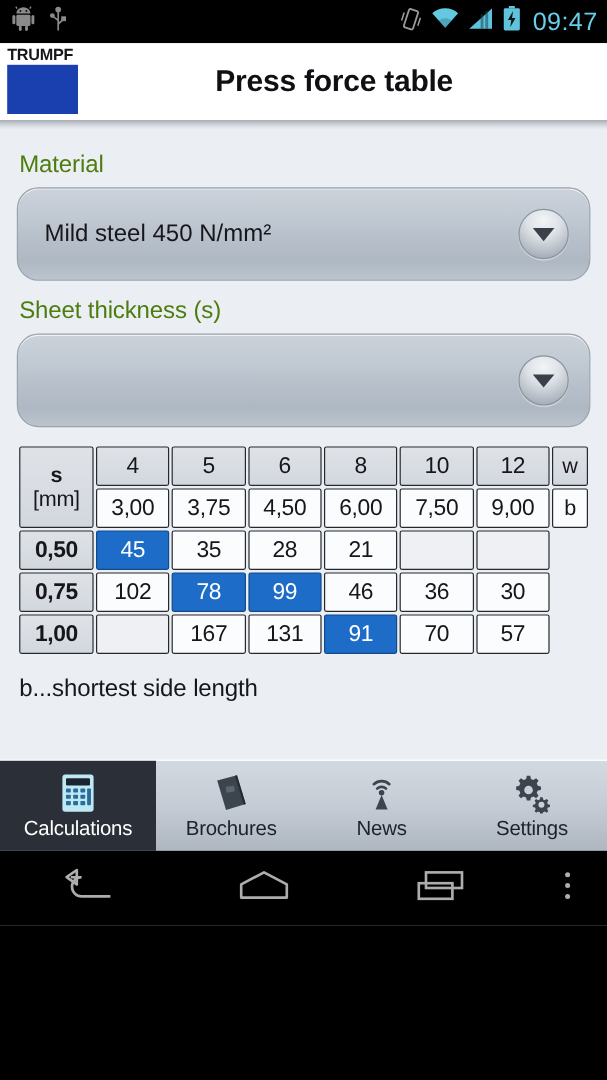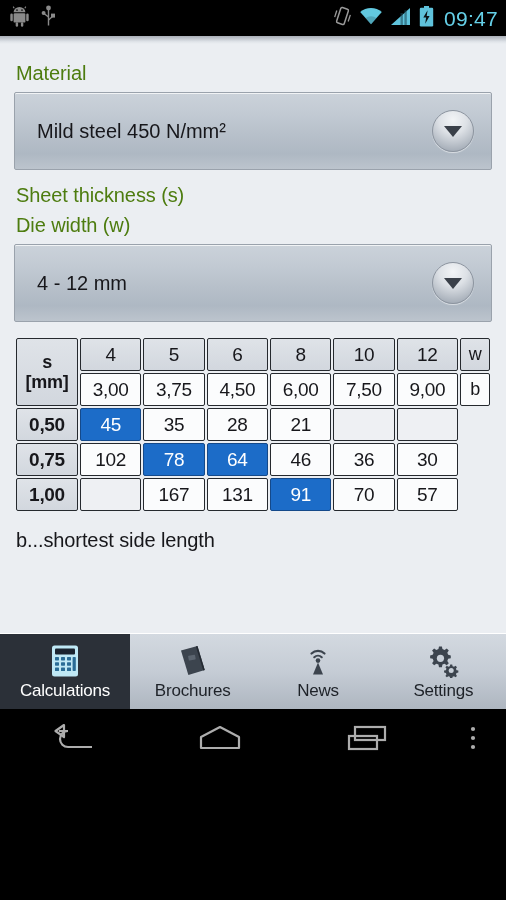--- a/index.html
+++ b/index.html
@@ -100,21 +100,21 @@
   .field-label {
     font-size: 20px;
     color: #4d7c0f;
     margin: 6px 0 7px 2px;
     letter-spacing: -0.1px;
   }
 
   .spinner {
     position: relative;
     height: 78px;
-    border-radius: 2px;
+    border-radius: 18px;
     border: 1px solid #9AA2AC;
     background: linear-gradient(to bottom,
         #CBD2DA 0%, #C2CAD3 28%, #B7C0CA 55%, #AEB8C3 80%, #BCC4CD 100%);
     box-shadow: inset 0 1px 0 rgba(255,255,255,0.72);
     display: flex;
     align-items: center;
     padding: 0 62px 0 22px;
     margin-bottom: 14px;
   }
   .spinner-value {
@@ -167,21 +167,21 @@
   }
   .ptable td.hdr {
     background: linear-gradient(to bottom, #DFE3E8 0%, #D2D7DE 100%);
   }
   .ptable td.corner {
     background: linear-gradient(to bottom, #DFE3E8 0%, #D2D7DE 100%);
     font-weight: bold;
     line-height: 20px;
     font-size: 18px;
   }
-  .ptable td.corner .unit { font-weight: bold; font-size: 18px; }
+  .ptable td.corner .unit { font-weight: normal; font-size: 18px; }
   .ptable td.rowlab {
     background: linear-gradient(to bottom, #DFE3E8 0%, #D2D7DE 100%);
     font-weight: bold;
     margin-left: 32px;
   }
   .ptable td.sel {
     background: #1C6CC8;
     color: #FFFFFF;
     border-color: #14498A;
   }
@@ -302,37 +302,42 @@
         <svg width="15" height="21" viewBox="0 0 15 21">
           <rect x="5" y="0" width="5" height="2" fill="#5FC3DC"></rect>
           <rect x="0.8" y="1.8" width="13.4" height="18.6" rx="1.2" fill="#5FC3DC"></rect>
           <path d="M8.6 4.2 L4.3 11.6 L7.1 11.6 L6.2 17.8 L10.6 10 L7.7 10 Z" fill="#0C1418"></path>
         </svg>
       </span>
       <span class="sb-clock">09:47</span>
     </div>
   </div>
 
+  <div class="titlebar">
+    <div class="logo">
+      <div class="logo-word">TRUMPF</div>
+      <div class="logo-box"></div>
+    </div>
+    <div class="apptitle">Press force table</div>
+  </div>
   <div class="title-shadow"></div>
 
   <div class="content">
 
     <div class="field-label">Material</div>
     <div class="spinner">
       <span class="spinner-value">Mild steel 450 N/mm²</span>
       <span class="spinner-btn">
         <span class="caret"></span>
       </span>
     </div>
 
     <div class="field-label">Sheet thickness (s)</div>
 
-    <div class="field-label">Die width (w)</div>
     <div class="spinner">
-      <span class="spinner-value">4 - 12 mm</span>
       <span class="spinner-btn">
         <span class="caret"></span>
       </span>
     </div>
 
     <table class="ptable">
       <colgroup>
         <col style="width:62px">
         <col>
           <col>
@@ -372,21 +377,21 @@
             <td class="">28</td>
             <td class="">21</td>
             <td class="empty"></td>
             <td class="empty"></td>
             <td class="blank"></td>
           </tr>
           <tr>
             <td class="rowlab">0,75</td>
             <td class="">102</td>
             <td class="sel">78</td>
-            <td class="sel">64</td>
+            <td class="sel">99</td>
             <td class="">46</td>
             <td class="">36</td>
             <td class="">30</td>
             <td class="blank"></td>
           </tr>
           <tr>
             <td class="rowlab">1,00</td>
             <td class="empty"></td>
             <td class="">167</td>
             <td class="">131</td>

